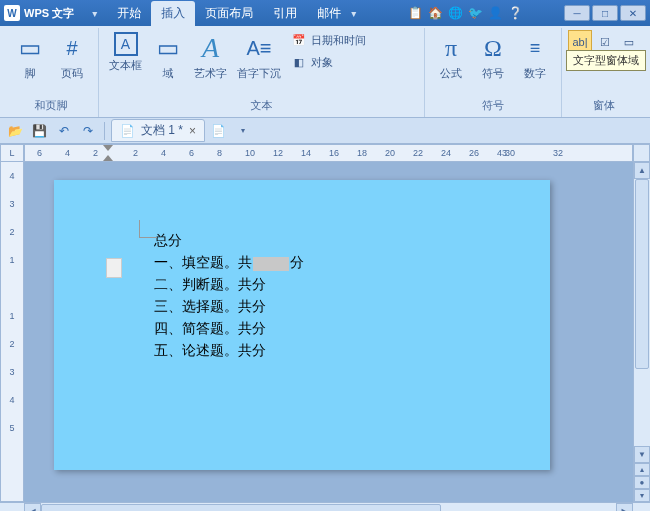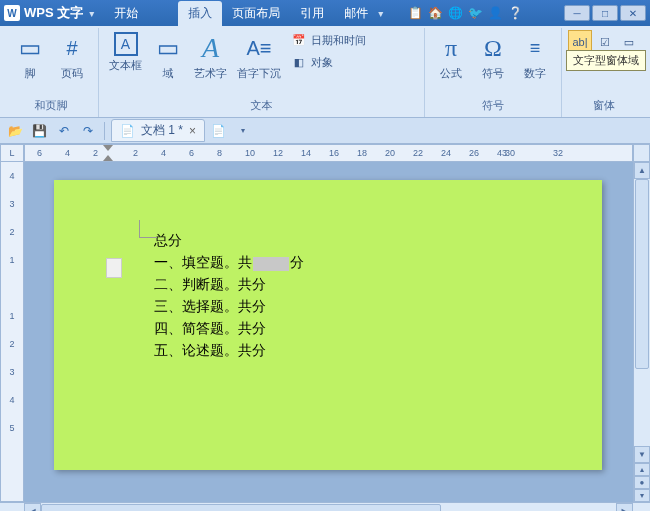--- a/index.html
+++ b/index.html
@@ -1,24 +1,24 @@
 <!DOCTYPE html>
 <html><head>
 <meta charset="utf-8">
 <style>
 * { margin: 0; padding: 0; box-sizing: border-box; font-family: "Microsoft YaHei", SimSun, sans-serif; }
 body { width: 650px; height: 511px; background: #bdd2e9; overflow: hidden; font-size: 12px; }
 
 .titlebar { height: 26px; background: linear-gradient(#3a78c6, #2d6ab3); display: flex; align-items: center; padding: 0 4px; color: #fff; }
 .app-icon { width: 16px; height: 16px; background: #fff; color: #2d6ab3; display: flex; align-items: center; justify-content: center; font-weight: bold; font-size: 10px; border-radius: 2px; margin-right: 4px; }
-.app-title { font-size: 13px; font-weight: bold; margin-right: 6px; }
+.app-title { font-size: 11px; font-weight: bold; margin-right: 18px; }
 .title-dd { color: #cfe0f4; margin-right: 10px; font-size: 10px; }
 .tabs { display: flex; align-items: flex-end; height: 100%; }
 .tab { padding: 4px 10px; color: #fff; cursor: pointer; font-size: 12px; border-radius: 3px 3px 0 0; }
-.tab.active { background: #dce9f8; color: #2d5a9a; margin-left: 30px; }
+.tab.active { background: #dce9f8; color: #2d5a9a; }
 .title-spacer { flex: 1; }
 .qat { display: flex; gap: 4px; align-items: center; margin-right: 40px; }
 .qat-icon { width: 16px; height: 16px; display: flex; align-items: center; justify-content: center; font-size: 12px; }
 .win-controls { display: flex; gap: 2px; }
 .win-btn { width: 26px; height: 16px; background: #c8d8ee; border: 1px solid #7a9dc9; border-radius: 2px; display: flex; align-items: center; justify-content: center; font-size: 10px; color: #2d5a9a; cursor: pointer; }
 
 .ribbon { height: 92px; background: #dce9f8; border-bottom: 1px solid #9fb8d8; display: flex; padding: 2px 4px 0; }
 .ribbon-group { border-right: 1px solid #b8cde6; padding: 2px 6px; display: flex; flex-direction: column; }
 .ribbon-items { display: flex; gap: 2px; flex: 1; align-items: flex-start; }
 .ribbon-group-label { text-align: center; font-size: 11px; color: #4a6a9a; padding: 2px 0; }
@@ -37,21 +37,21 @@
 .doc-tab { display: flex; align-items: center; background: #eaf2fb; border: 1px solid #9fb8d8; border-radius: 3px 3px 0 0; padding: 2px 8px; gap: 6px; font-size: 12px; color: #3a5a8a; }
 .doc-close { cursor: pointer; color: #666; }
 
 .workspace { display: flex; height: 340px; background: #bdd2e9; position: relative; }
 .ruler-corner { width: 24px; height: 18px; background: #e8f0fa; border: 1px solid #9fb8d8; font-size: 9px; display: flex; align-items: center; justify-content: center; color: #4a6a9a; }
 .ruler-h { height: 18px; background: #e8f0fa; border: 1px solid #9fb8d8; display: flex; align-items: center; font-size: 9px; color: #4a6a9a; position: relative; flex: 1; overflow: hidden; }
 .ruler-h span { position: absolute; }
 .ruler-left { width: 24px; background: #e8f0fa; border: 1px solid #9fb8d8; border-top: none; display: flex; flex-direction: column; align-items: center; font-size: 9px; color: #4a6a9a; }
 .ruler-left span { height: 28px; display: flex; align-items: center; }
 .doc-area { flex: 1; background: #96b4d8; padding: 18px 30px; overflow: auto; position: relative; }
-.page { background: #bef264; width: 548px; min-height: 290px; box-shadow: 2px 2px 6px rgba(0,0,0,0.3); padding: 50px 80px 20px 100px; position: relative; }
+.page { background: #7dd3fc; width: 496px; min-height: 290px; box-shadow: 2px 2px 6px rgba(0,0,0,0.3); padding: 50px 80px 20px 100px; position: relative; }
 .cursor-mark { position: absolute; left: 85px; top: 40px; width: 18px; height: 18px; border-left: 1px solid #999; border-bottom: 1px solid #999; }
 .doc-line { font-size: 14px; color: #000; line-height: 22px; font-family: SimSun, serif; }
 .doc-line .blank { display: inline-block; width: 36px; height: 14px; background: #c8c8c8; vertical-align: middle; margin: 0 1px; }
 .margin-icon { position: absolute; left: 52px; top: 78px; width: 16px; height: 20px; background: #f0f0f0; border: 1px solid #ccc; }
 
 .scroll-v { width: 17px; background: #dce9f8; border-left: 1px solid #9fb8d8; display: flex; flex-direction: column; }
 .scroll-btn { height: 17px; background: #cfe0f4; border: 1px solid #9fb8d8; display: flex; align-items: center; justify-content: center; font-size: 8px; color: #4a6a9a; cursor: pointer; }
 .scroll-track { flex: 1; background: #dce9f8; position: relative; }
 .scroll-thumb { position: absolute; top: 0; left: 1px; right: 1px; height: 190px; background: #cfe0f4; border: 1px solid #9fb8d8; border-radius: 2px; }
 .scroll-h { height: 17px; background: #dce9f8; border-top: 1px solid #9fb8d8; display: flex; }

